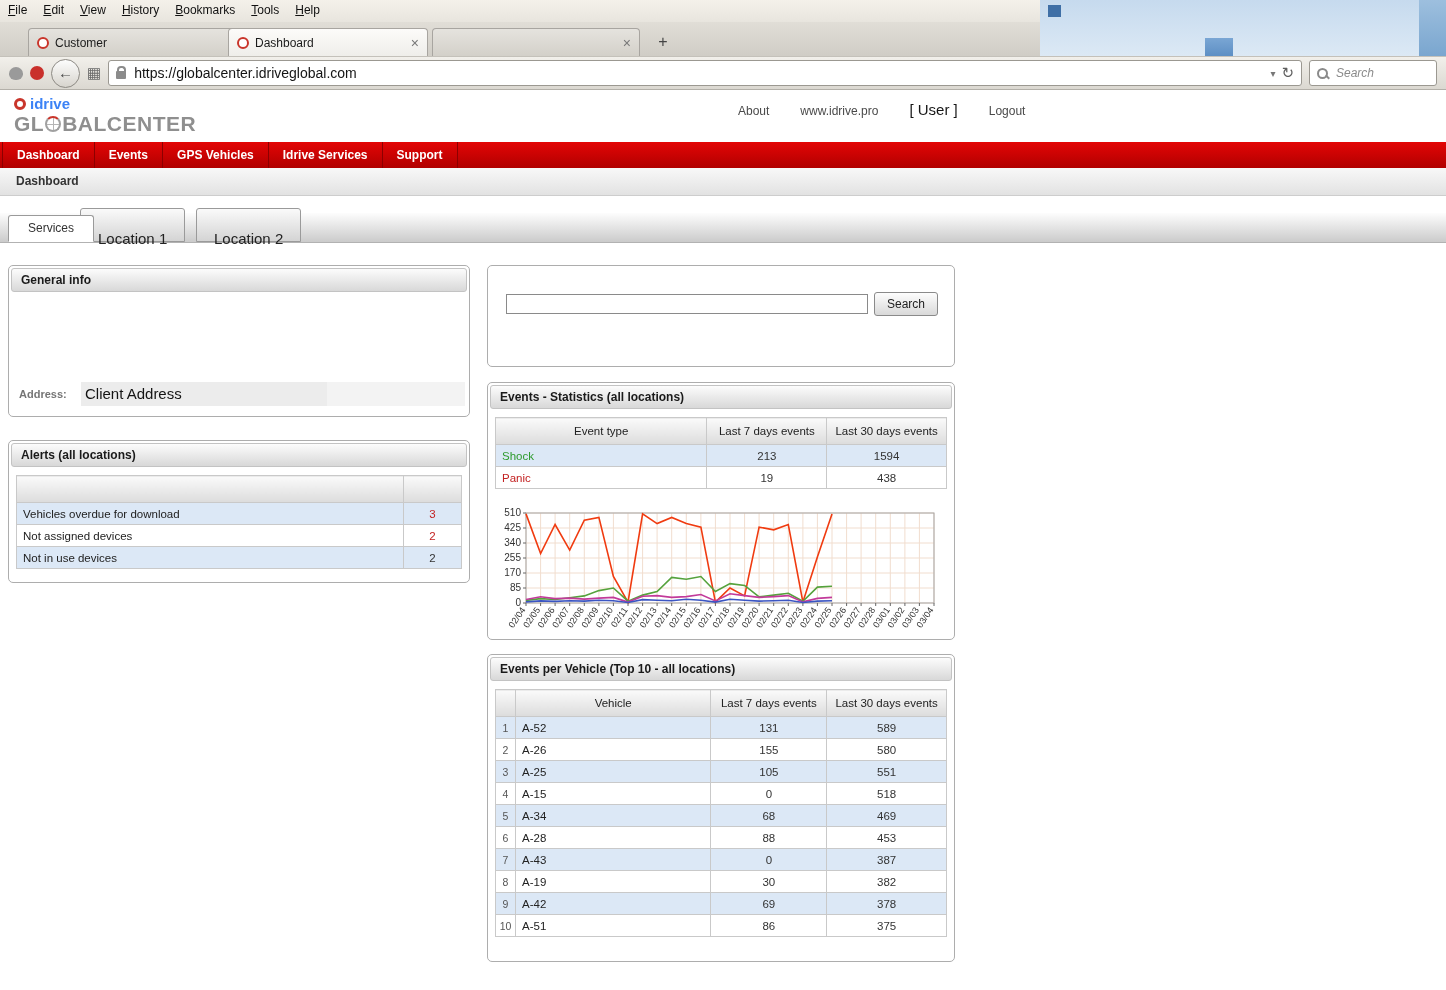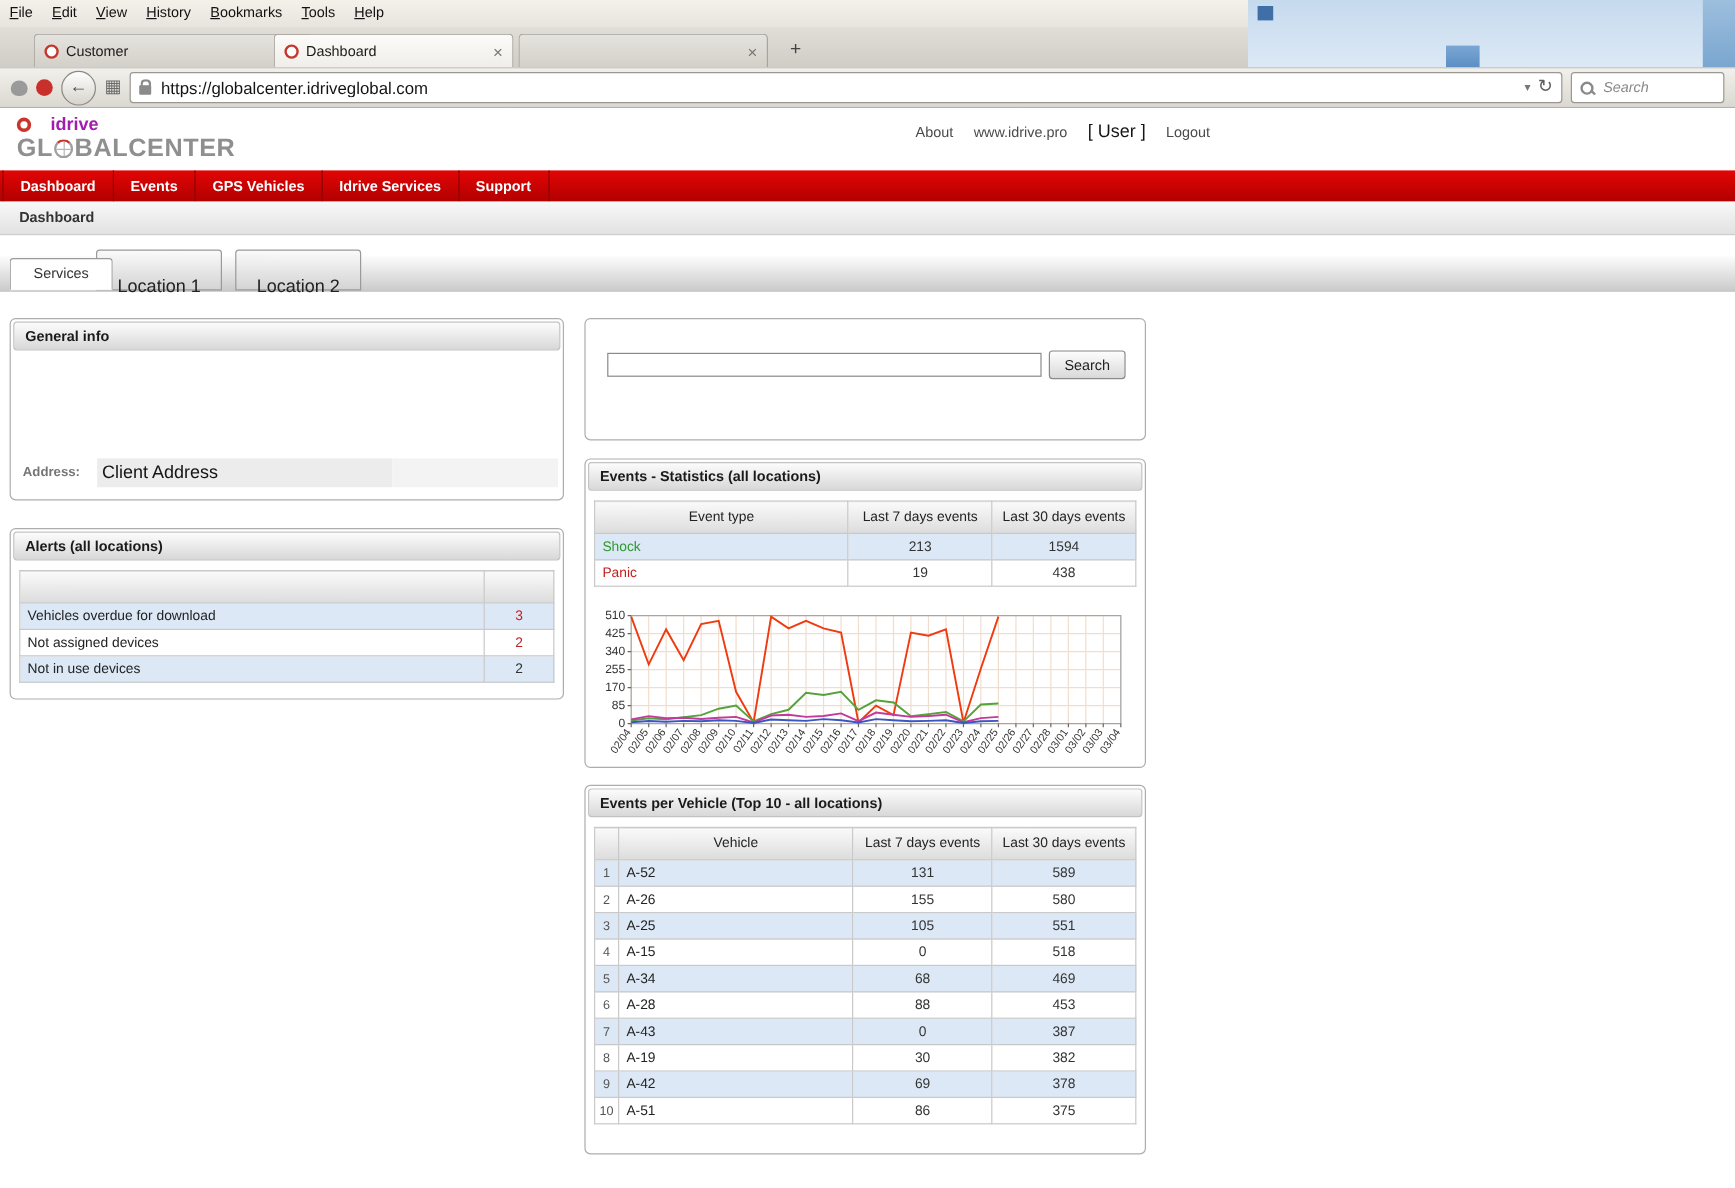--- a/index.html
+++ b/index.html
@@ -58,30 +58,30 @@
   .mag{width:7px;height:7px;border:2px solid #8a8a8a;border-radius:50%;position:relative;flex:none;}
   .mag::after{content:"";position:absolute;left:6px;top:6px;width:5px;height:2px;background:#8a8a8a;
               transform:rotate(45deg);}
   .search-input{flex:1;width:60px;border:none;outline:none;font-size:12px;background:transparent;
                 font-family:"Liberation Sans","DejaVu Sans",sans-serif;}
   .search-input::placeholder{font-style:italic;color:#8a8a8a;}
 
   
   .site-header{position:absolute;top:90px;left:0;width:100%;height:52px;background:#fff;}
   .logo{position:absolute;left:14px;top:5px;}
-  .logo-l1{display:flex;align-items:center;gap:16px;font-size:15px;font-weight:bold;color:#a21caf;}
+  .logo-l1{display:flex;align-items:center;gap:4px;font-size:15px;font-weight:bold;color:#3b82f6;}
   .ring{width:10px;height:10px;border:3px solid #c9352b;border-radius:50%;box-sizing:border-box;
         width:12px;height:12px;}
   .logo-l2{font-size:21px;font-weight:bold;color:#8f8f8f;letter-spacing:.5px;display:flex;
            align-items:center;}
   .globe{display:inline-block;width:16px;height:16px;border:2px solid #a0a0a0;
          border-top-color:#c9352b;border-radius:50%;box-sizing:border-box;margin:0 1px;position:relative;}
   .globe::before{content:"";position:absolute;left:50%;top:0;bottom:0;width:1px;background:#b5b5b5;}
   .globe::after{content:"";position:absolute;top:50%;left:0;right:0;height:1px;background:#b5b5b5;}
-  .hdr-links{position:absolute;left:763px;top:11px;display:flex;align-items:baseline;gap:17px;}
+  .hdr-links{position:absolute;left:738px;top:11px;display:flex;align-items:baseline;gap:31px;}
   .hdr-link{color:#4a4a4a;font-size:12px;cursor:pointer;}
   .hdr-user{color:#161616;font-size:15px;}
 
   .red-nav{position:absolute;top:142px;left:0;width:100%;height:26px;
            background:linear-gradient(#e30505,#b10000);display:flex;align-items:stretch;}
   .red-item{color:#fff;font-weight:bold;font-size:12px;line-height:26px;padding:0 14px;
             border-right:1px solid #8d0000;cursor:pointer;}
   .red-item:first-child{border-left:1px solid #8d0000;margin-left:2px;}
 
   .breadcrumb-bar{position:absolute;top:168px;left:0;width:100%;height:28px;box-sizing:border-box;

